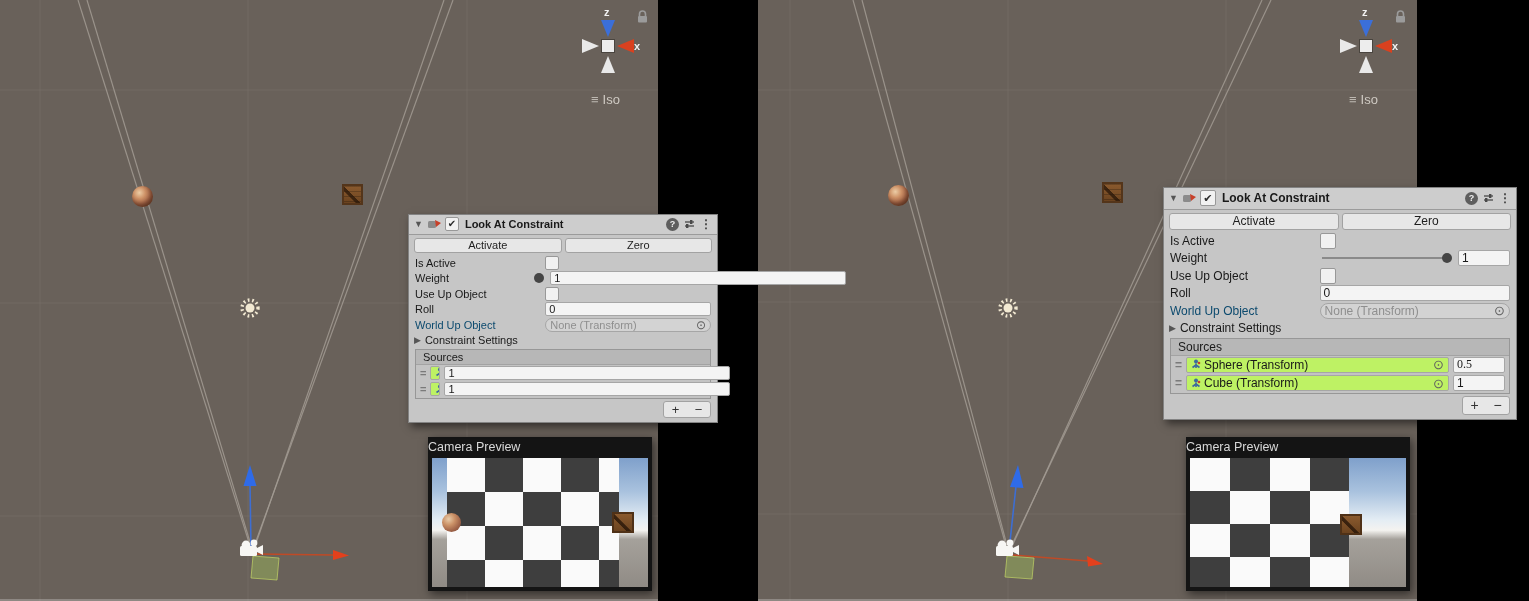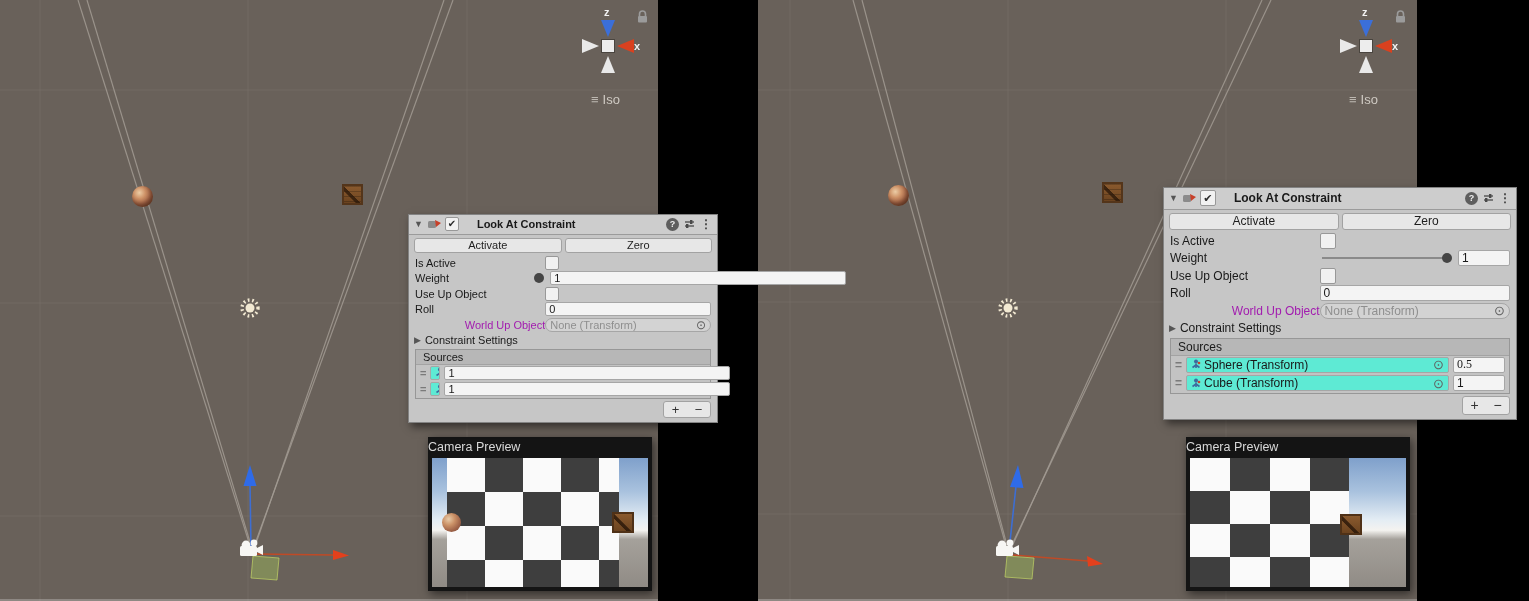--- a/index.html
+++ b/index.html
@@ -71,51 +71,51 @@
 
   
   .panel { position:absolute; background:#C6C6C6; border:1px solid #838383;
            box-shadow:3px 4px 8px rgba(0,0,0,.5); color:#191919; z-index:30; font-size:var(--fs); }
   .panel--a { left:408px;  top:214px; width:310px; --fs:11px; --rh:15.5px; --fh:14px; }
   .panel--b { left:1163px; top:187px; width:354px; --fs:12px; --rh:17.5px; --fh:16px; }
 
   .p-header { display:flex; align-items:center; gap:4px; height:calc(var(--rh) + 4px);
               background:#CDCDCD; border-bottom:1px solid #9B9B9B; padding:0 5px; }
   .fold-arrow { color:#555; font-size:9px; line-height:1; }
-  .p-title { font-weight:bold; margin-left:14px; }
+  .p-title { font-weight:bold; margin-left:2px; }
   .spacer { flex:1; }
   .help-badge { width:13px; height:13px; border-radius:50%; background:#5E5E5E; color:#EFEFEF;
                 font-size:9px; line-height:13px; text-align:center; font-weight:bold; }
   .kebab { color:#3F3F3F; font-weight:bold; font-size:12px; }
 
   .cbox { width:var(--fh); height:var(--fh); background:#F1F1F1; border:1px solid #989898;
           border-radius:2px; text-align:center; line-height:calc(var(--fh) - 2px);
           font-size:calc(var(--fs) - 1px); color:#2B2B2B; flex:none; }
 
   .p-btnrow { display:flex; gap:3px; padding:3px 5px 2px; }
   .p-btnrow button { flex:1; height:var(--rh); background:#E7E7E7; border:1px solid #A2A2A2;
                      border-radius:3px; font-size:var(--fs); color:#1E1E1E;
                      font-family:"Liberation Sans",sans-serif; }
 
   .row { display:flex; align-items:center; height:var(--rh); padding:0 6px; }
   .lbl { width:44%; flex:none; white-space:nowrap; overflow:hidden; }
-  .lbl--disabled { color:#a21caf;text-align:right; }
+  .lbl--disabled { color:#0c4a6e; }
 
   .slider { flex:1; position:relative; height:100%; margin-right:5px; }
   .slider .track { position:absolute; left:2px; right:3px; top:50%; height:2px; margin-top:-1px; background:#8A8A8A; }
   .slider .knob { position:absolute; right:1px; top:50%; width:10px; height:10px; margin-top:-5px;
                   border-radius:50%; background:#454545; }
 
   .field { height:var(--fh); background:#F4F4F4; border:1px solid #A6A6A6; border-radius:2px;
            font-size:var(--fs); padding:0 3px; color:#191919; font-family:"Liberation Sans",sans-serif; }
   input.field { outline:none; width:100%; }
   .num { width:46px; flex:none; }
   .panel--b .num { width:52px; }
   .wide { flex:1; }
-  .objfield { flex:1; display:flex; align-items:center; height:var(--fh); background:#5eead4;
+  .objfield { flex:1; display:flex; align-items:center; height:var(--fh); background:#bef264;
               border:1px solid #A6A6A6; border-radius:2px; padding:0 4px; gap:3px; overflow:hidden; }
   .objfield--disabled { background:#D3D3D3; color:#8F8F8F;border-radius:8px; }
   .picker { margin-left:auto; color:#5F5F5F; font-size:calc(var(--fs) + 1px); line-height:1; }
 
   .foldrow { display:flex; align-items:center; gap:4px; height:var(--rh); padding:0 5px; }
 
   .srcbox { margin:1px 6px 0; border:1px solid #979797; background:#C3C3C3; }
   .src-header { height:calc(var(--rh) - 1px); background:#B7B7B7; border-bottom:1px solid #A3A3A3;
                 display:flex; align-items:center; padding:0 7px; }
   .src-row { display:flex; align-items:center; gap:4px; height:calc(var(--rh) + 1px); padding:0 4px; }

